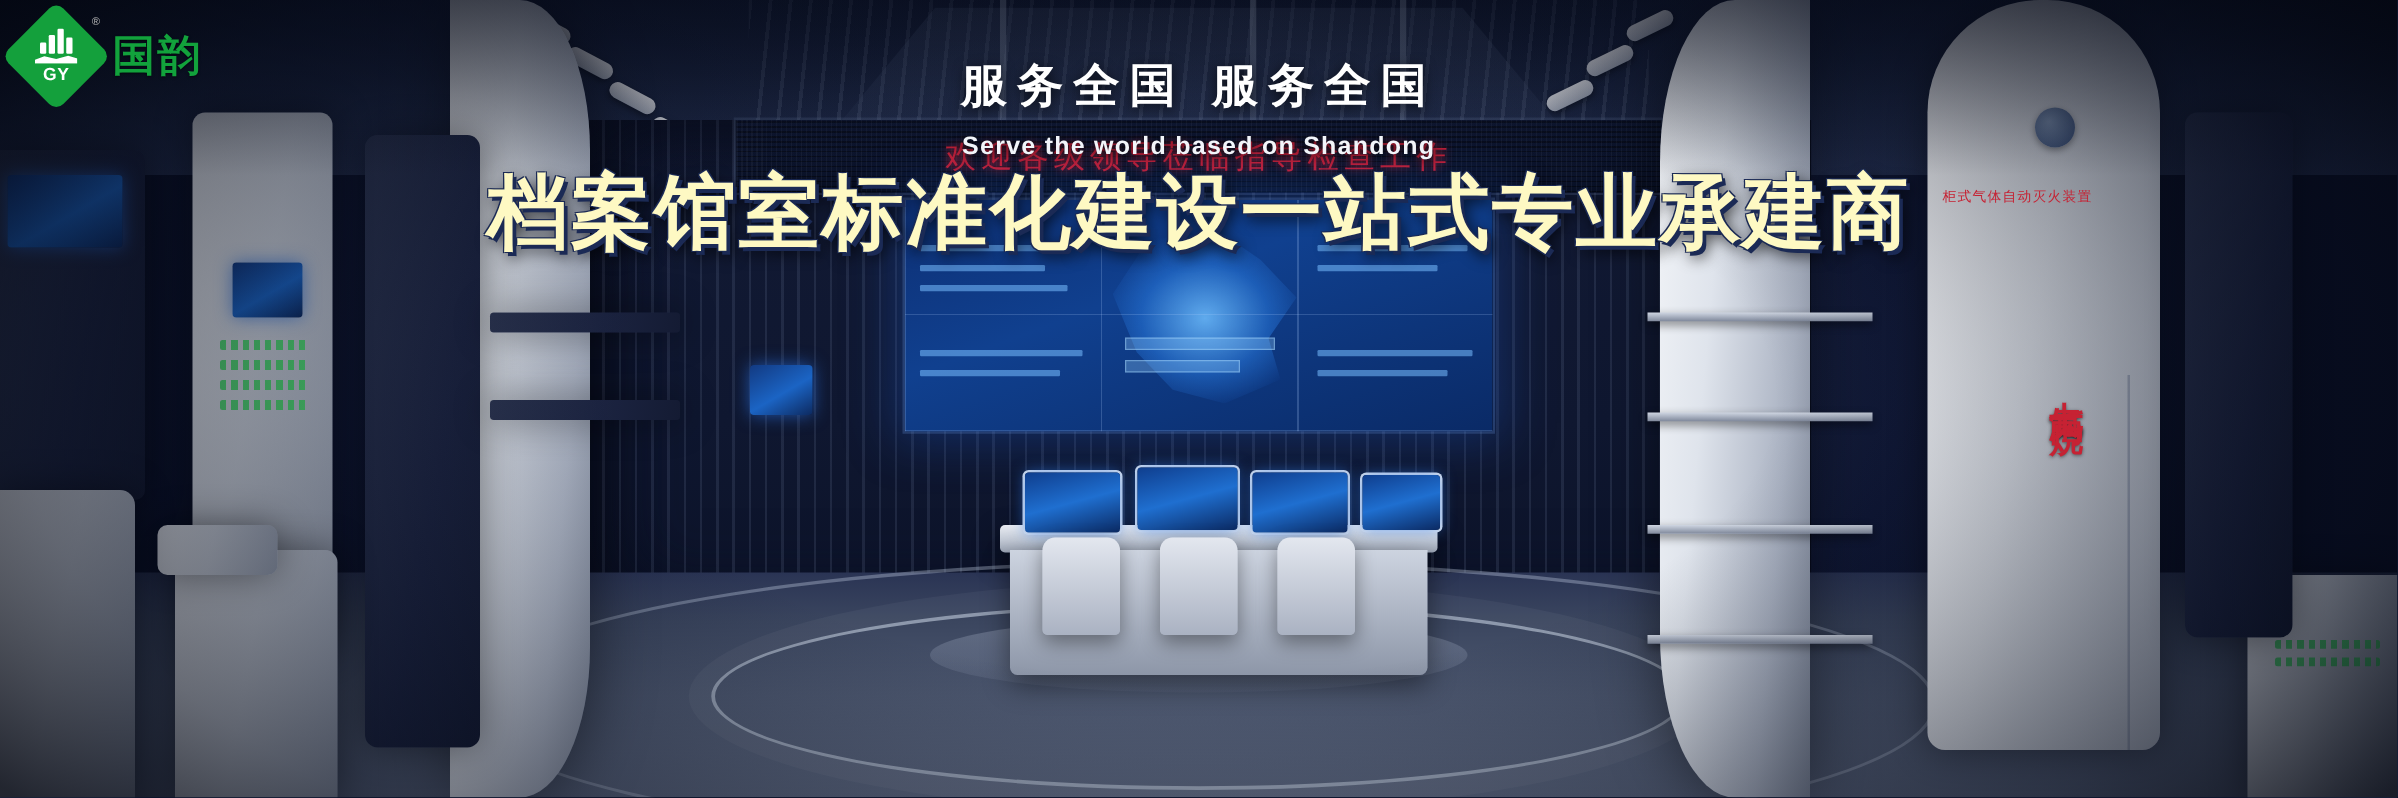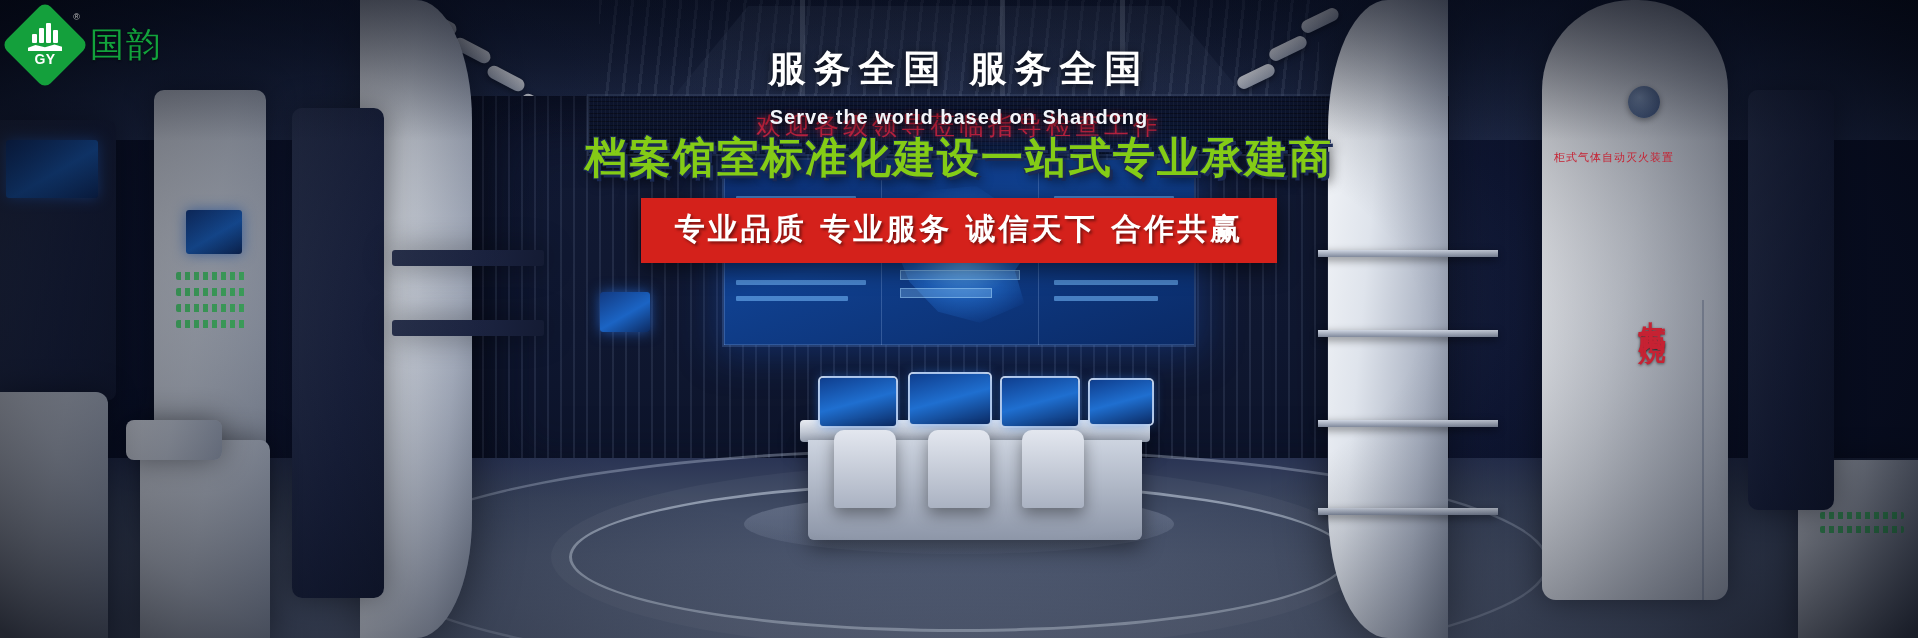--- a/index.html
+++ b/index.html
@@ -196,38 +196,38 @@
   .logo-glyph{
     position:absolute; inset:0; display:flex; flex-direction:column;
     align-items:center; justify-content:center; color:#fff;
     font-weight:bold; font-size:14px; letter-spacing:.5px;
   }
   .logo-bldg{ display:flex; align-items:flex-end; gap:2px; height:20px; margin-bottom:1px;}
   .logo-bldg i{ display:block; width:5px; background:#fff; border-radius:1px;}
   .logo-wave{ width:34px; height:7px; background:#fff;
     clip-path:polygon(0 55%,22% 15%,50% 45%,78% 8%,100% 40%,100% 100%,0 100%); }
   .logo-reg{ position:absolute; right:-4px; top:-2px; color:#bdbdbd; font-size:9px; }
-  .logo-name{ color:#12a23c; font-size:34px; font-weight:normal; letter-spacing:2px;
+  .logo-name{ color:#12a23c; font-size:34px; font-weight:bold; letter-spacing:2px;
     font-family:"DejaVu Sans","Liberation Sans",sans-serif;
     text-shadow:0 1px 2px rgba(0,0,0,.6); }
 
   
   .copy{ position:absolute; left:0; right:0; top:0; z-index:30; text-align:center; }
 
   .slogan-cn{
     margin-top:44px; color:#ffffff; font-size:37px; font-weight:bold;
     letter-spacing:8px; font-family:"DejaVu Sans","Liberation Sans",sans-serif;
     text-shadow:0 2px 10px rgba(0,0,0,.75);
   }
   .slogan-en{
     margin-top:12px; color:#f2f5fa; font-size:20px; font-weight:bold;
     letter-spacing:1px; text-shadow:0 2px 8px rgba(0,0,0,.8);
   }
   .headline{
-    margin-top:6px; font-size:42px; font-weight:bold; color:#84cc16;
+    margin-top:6px; font-size:65px; font-weight:bold; color:#fef9c3;
     letter-spacing:2px; line-height:1.1;
     font-family:"DejaVu Sans","Liberation Sans",sans-serif;
     text-shadow:
       3px 3px 0 #1b2a55, -1px -1px 0 #1b2a55, 1px -1px 0 #1b2a55,
       -1px 1px 0 #1b2a55, 4px 5px 12px rgba(0,0,0,.8);
   }
   .subline{
     margin-top:2px; font-size:26px; font-weight:bold; color:#ffffff;
     letter-spacing:.4px;
     text-shadow:2px 2px 0 #1b2a55, -1px -1px 0 #1b2a55, 1px -1px 0 #1b2a55,
@@ -378,16 +378,15 @@
       </div>
       <span class="logo-reg">®</span>
     </div>
     <div class="logo-name">国韵</div>
   </div>
 
   <div class="copy">
     <div class="slogan-cn">服务全国 服务全国</div>
     <div class="slogan-en">Serve the world based on Shandong</div>
     <div class="headline">档案馆室标准化建设一站式专业承建商</div>
-    <div class="ribbon">专业品质  专业服务  诚信天下  合作共赢</div>
   </div>
 
 </div>
 
 </body></html>

